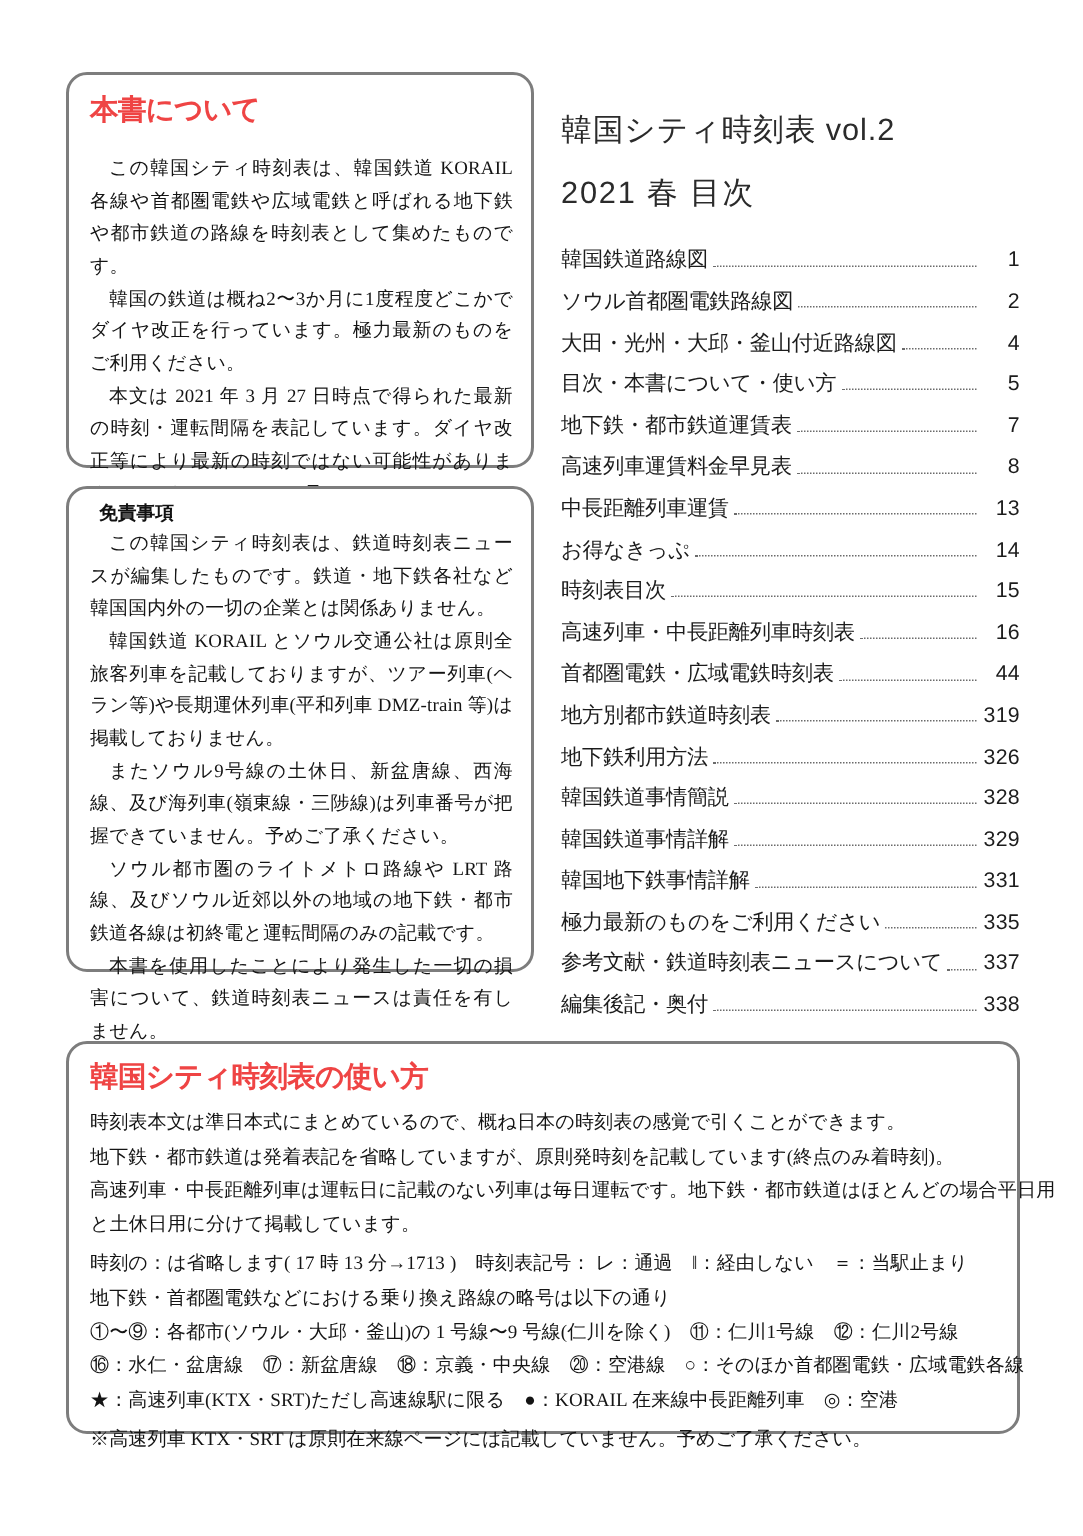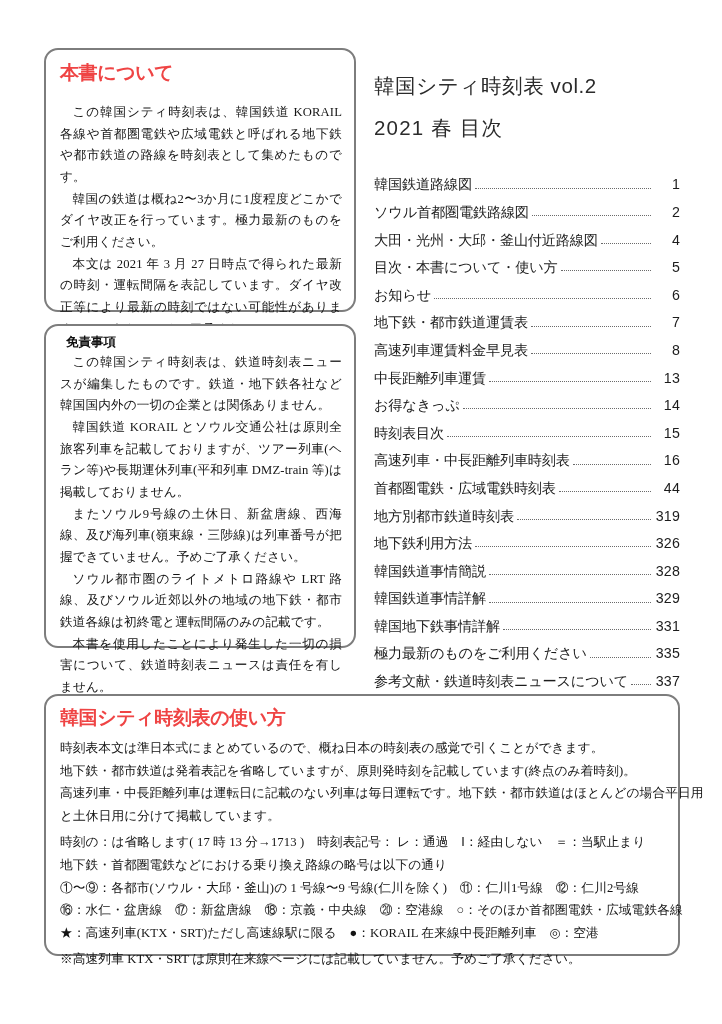--- a/index.html
+++ b/index.html
@@ -80,21 +80,21 @@
     margin: 0 0 4px 0;
     padding-top: 8px;
     color: #2b2b2b;
     white-space: nowrap;
   }
   .sub-title {
     font-family: "Liberation Sans", "DejaVu Sans", sans-serif;
     font-size: 20.5px;
     font-weight: 400;
     letter-spacing: 1.2px;
-    margin: 0 0 26px 0;
+    margin: 0 0 15px 0;
     padding-top: 10px;
     color: #2b2b2b;
   }
   .toc-list { margin: 0; padding: 0; list-style: none; }
   .toc-row {
     display: flex;
     align-items: flex-end;
     font-family: "Liberation Sans", "DejaVu Sans", sans-serif;
     font-size: 14.2px;
     line-height: 1.0;
@@ -171,25 +171,20 @@
         </li>
         <li class="toc-row">
           <span class="toc-label">大田・光州・大邱・釜山付近路線図</span>
           <span class="toc-dots"></span>
           <span class="toc-page">4</span>
         </li>
         <li class="toc-row">
           <span class="toc-label">目次・本書について・使い方</span>
           <span class="toc-dots"></span>
           <span class="toc-page">5</span>
-        </li>
-        <li class="toc-row">
-          <span class="toc-label">お知らせ</span>
-          <span class="toc-dots"></span>
-          <span class="toc-page">6</span>
         </li>
         <li class="toc-row">
           <span class="toc-label">地下鉄・都市鉄道運賃表</span>
           <span class="toc-dots"></span>
           <span class="toc-page">7</span>
         </li>
         <li class="toc-row">
           <span class="toc-label">高速列車運賃料金早見表</span>
           <span class="toc-dots"></span>
           <span class="toc-page">8</span>

